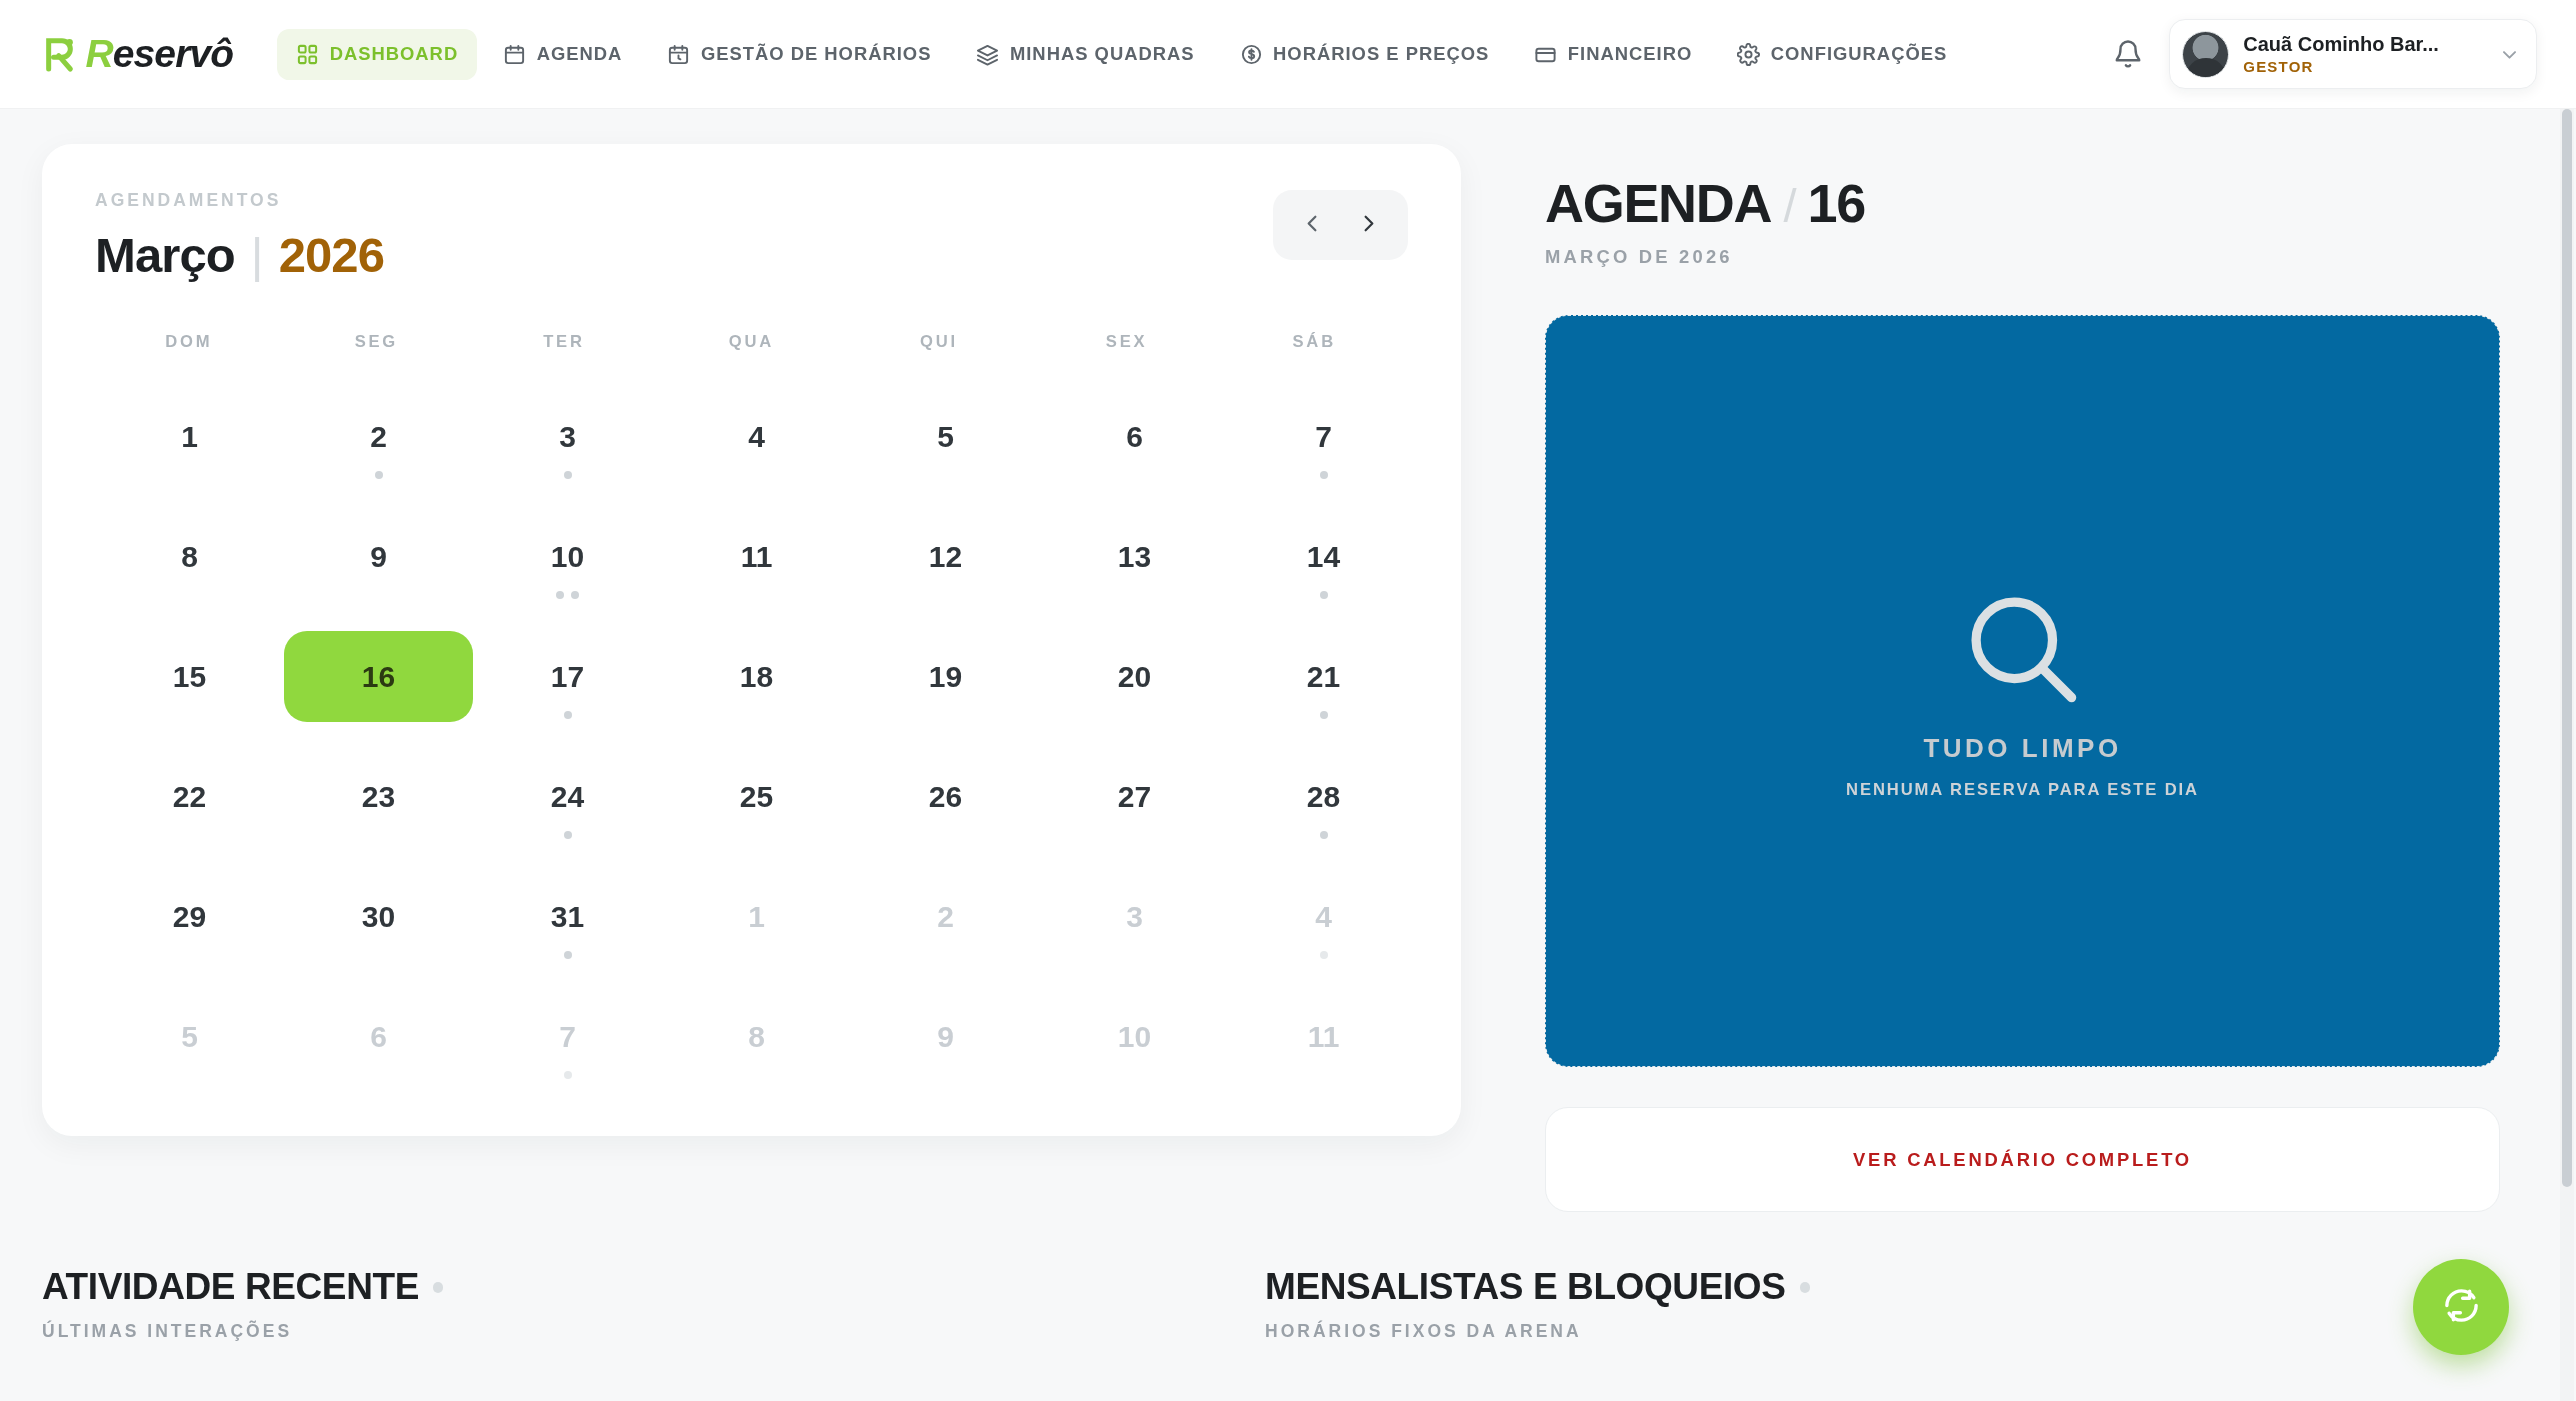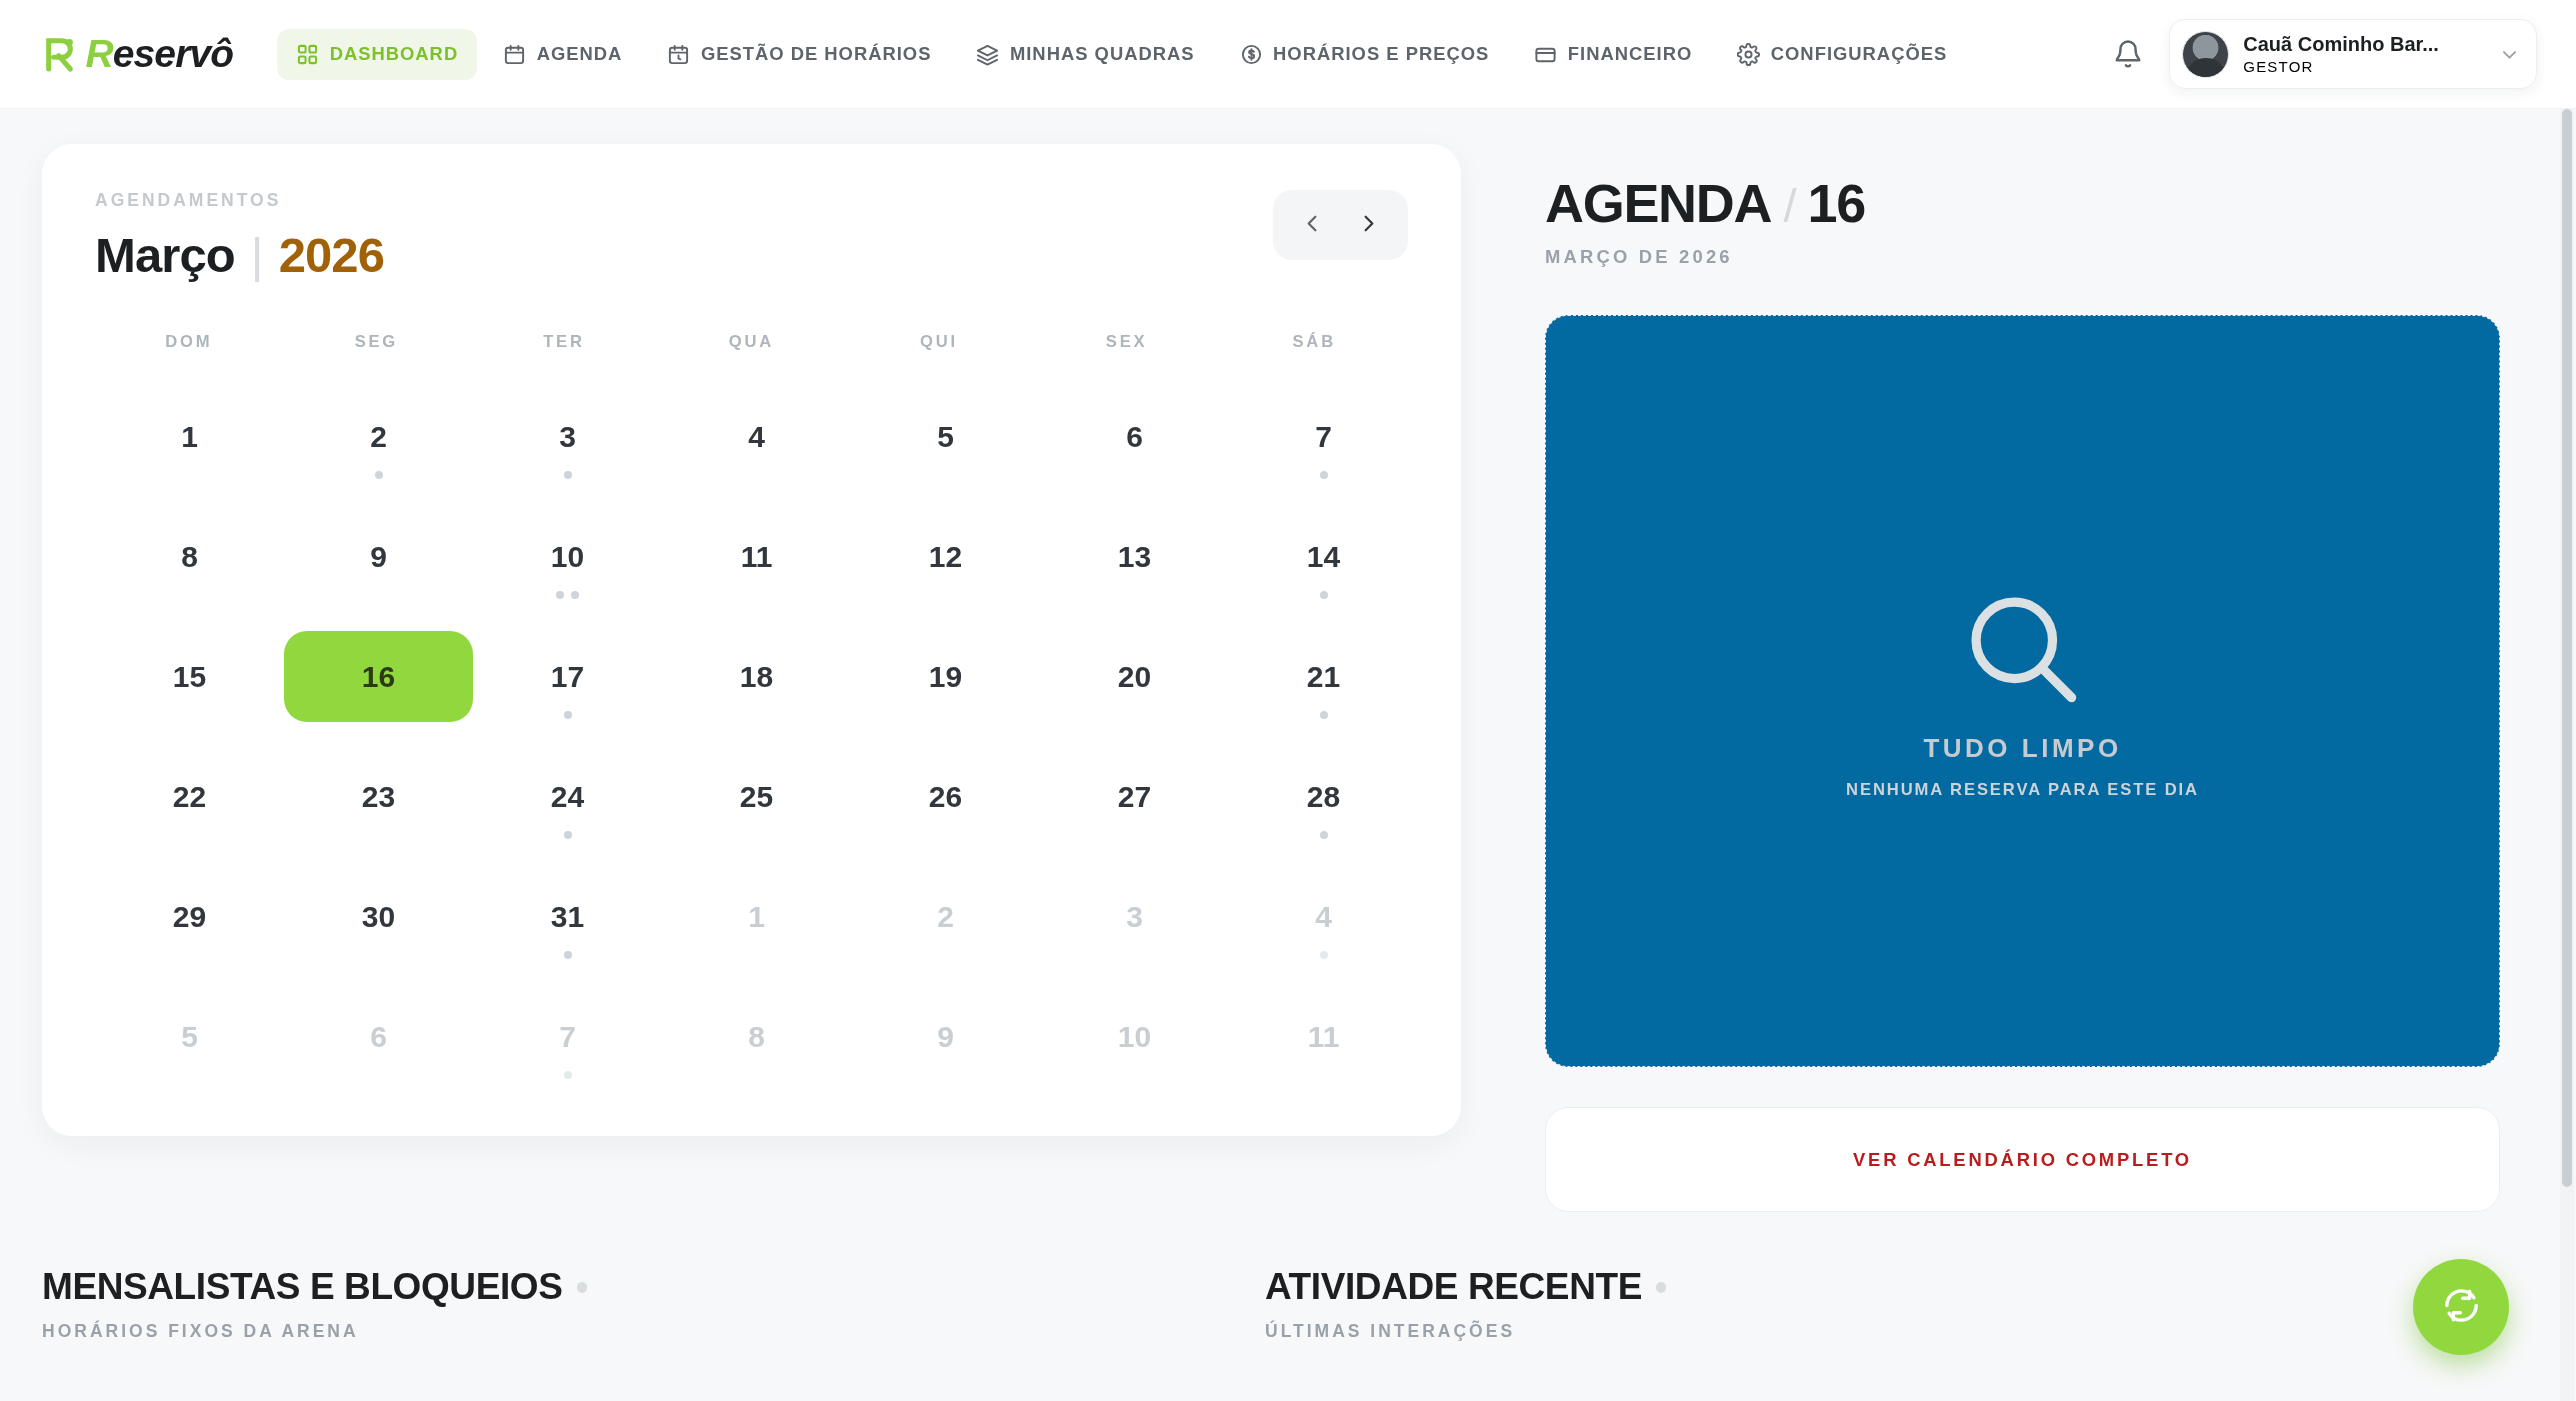--- a/index.html
+++ b/index.html
@@ -67,21 +67,21 @@
     position: relative; overflow: hidden;
     border: 1.8px solid #e7eaec;
   }
   .avatar:after{
     content:""; position:absolute; left:50%; top:58%;
     width:39px;height:35px;border-radius:50% 50% 0 0;
     transform:translateX(-50%); background:#2f3438;
   }
   .usermeta { display: flex; flex-direction: column; gap: 2.6px; line-height: 1.15; }
   .username { font-size: 20px; font-weight: 700; color: #1d2023; }
-  .userrole { font-size: 15px; font-weight: 400; letter-spacing: 1.2px; color: #000000; }
+  .userrole { font-size: 15px; font-weight: 700; letter-spacing: 1.2px; color: #a16207; }
   .chev { margin-left: auto; width: 19px; height: 19px; }
 
   
   .page { display: flex; padding: 35px 42px 0 42px; gap: 84px; }
   .leftcol { width: 1419px; flex: 0 0 auto; }
   .rightcol { width: 955px; flex: 0 0 auto; padding-top: 28px; }
 
   
   .card {
     background: #ffffff;
@@ -541,31 +541,31 @@
         <div class="empty-sub">NENHUMA RESERVA PARA ESTE DIA</div>
       </div>
 
       <div class="fullcal">VER CALENDÁRIO COMPLETO</div>
     </div>
   </div>
 
   <div class="bottom">
     <div class="bsec">
       <div class="bsec-title">
+        <span>ATIVIDADE RECENTE</span>
+        <span class="bdot"></span>
+      </div>
+      <div class="bsec-sub">ÚLTIMAS INTERAÇÕES</div>
+    </div>
+    <div class="bsec">
+      <div class="bsec-title">
         <span>MENSALISTAS E BLOQUEIOS</span>
         <span class="bdot"></span>
       </div>
       <div class="bsec-sub">HORÁRIOS FIXOS DA ARENA</div>
-    </div>
-    <div class="bsec">
-      <div class="bsec-title">
-        <span>ATIVIDADE RECENTE</span>
-        <span class="bdot"></span>
-      </div>
-      <div class="bsec-sub">ÚLTIMAS INTERAÇÕES</div>
     </div>
   </div>
 
   <button class="fab">
     <span>
       <svg viewBox="0 0 24 24" fill="none" stroke="#ffffff" stroke-width="2.1" stroke-linecap="round" stroke-linejoin="round">
         <path d="M21 12a9 9 0 0 1-9 9 9 9 0 0 1-7.6-4.2"></path>
           <path d="M3 12a9 9 0 0 1 9-9 9 9 0 0 1 7.6 4.2"></path>
         <path d="M17 3.2V7.5h-4.3"></path>
           <path d="M7 20.8V16.5h4.3"></path>

